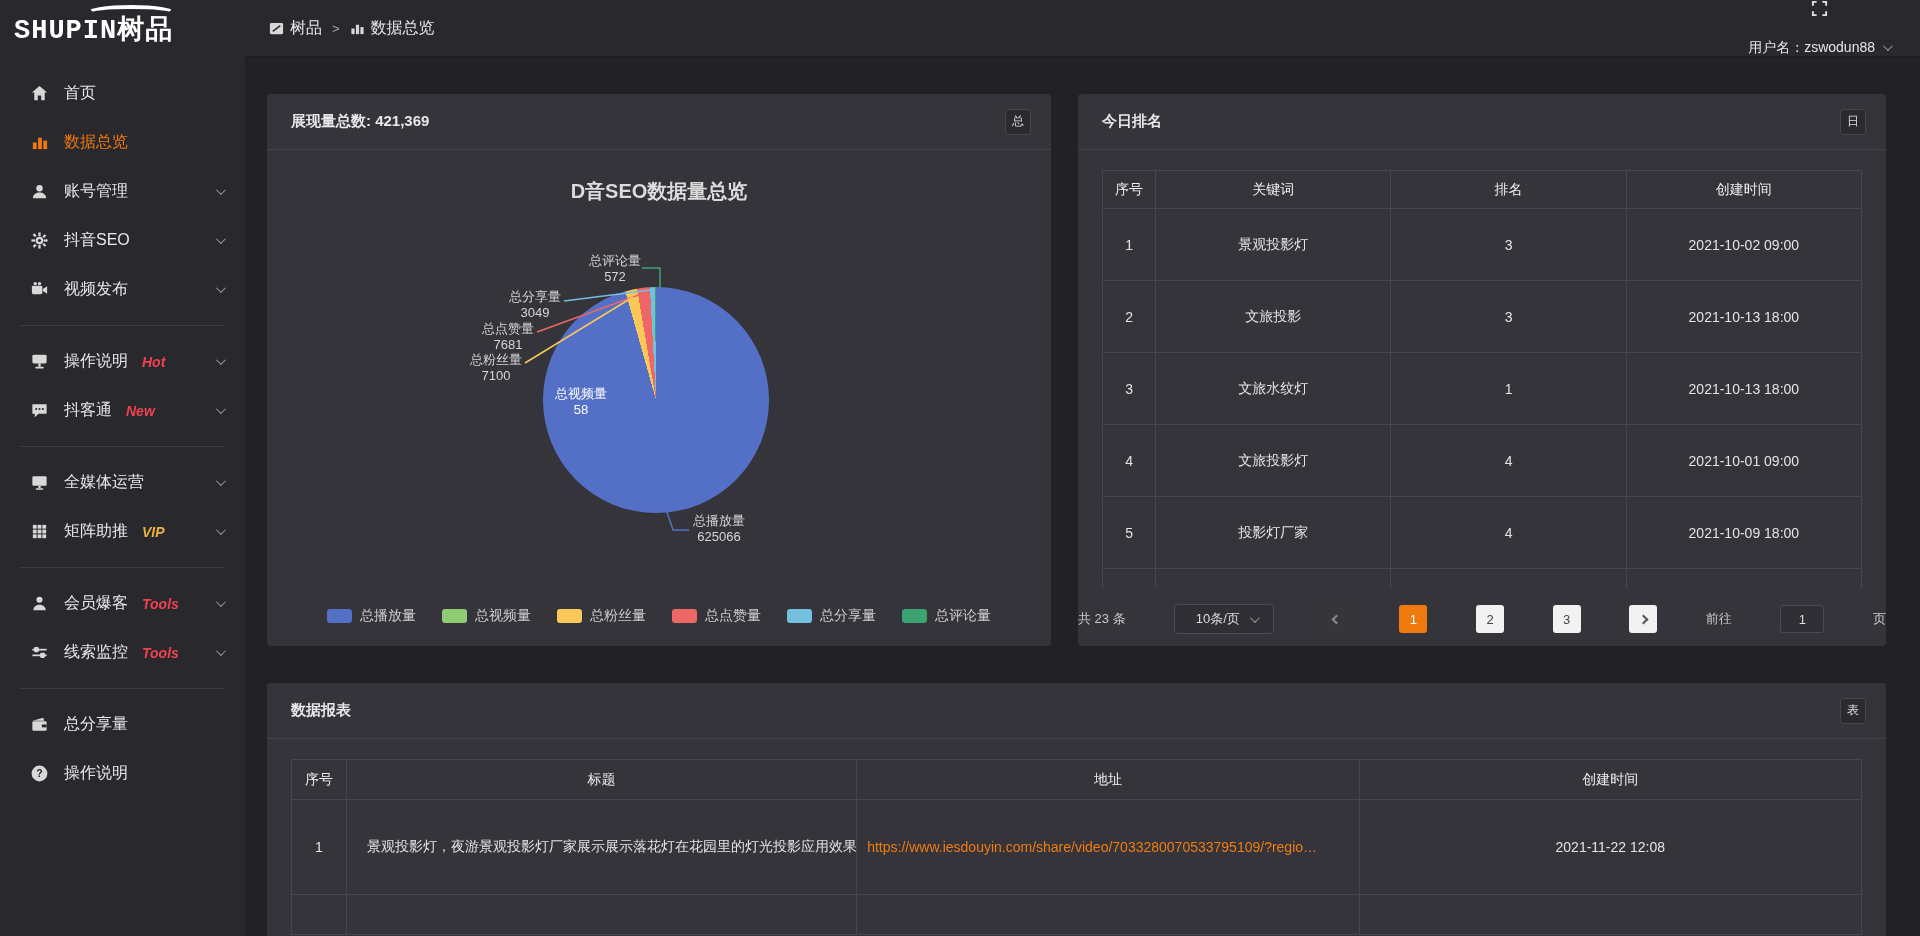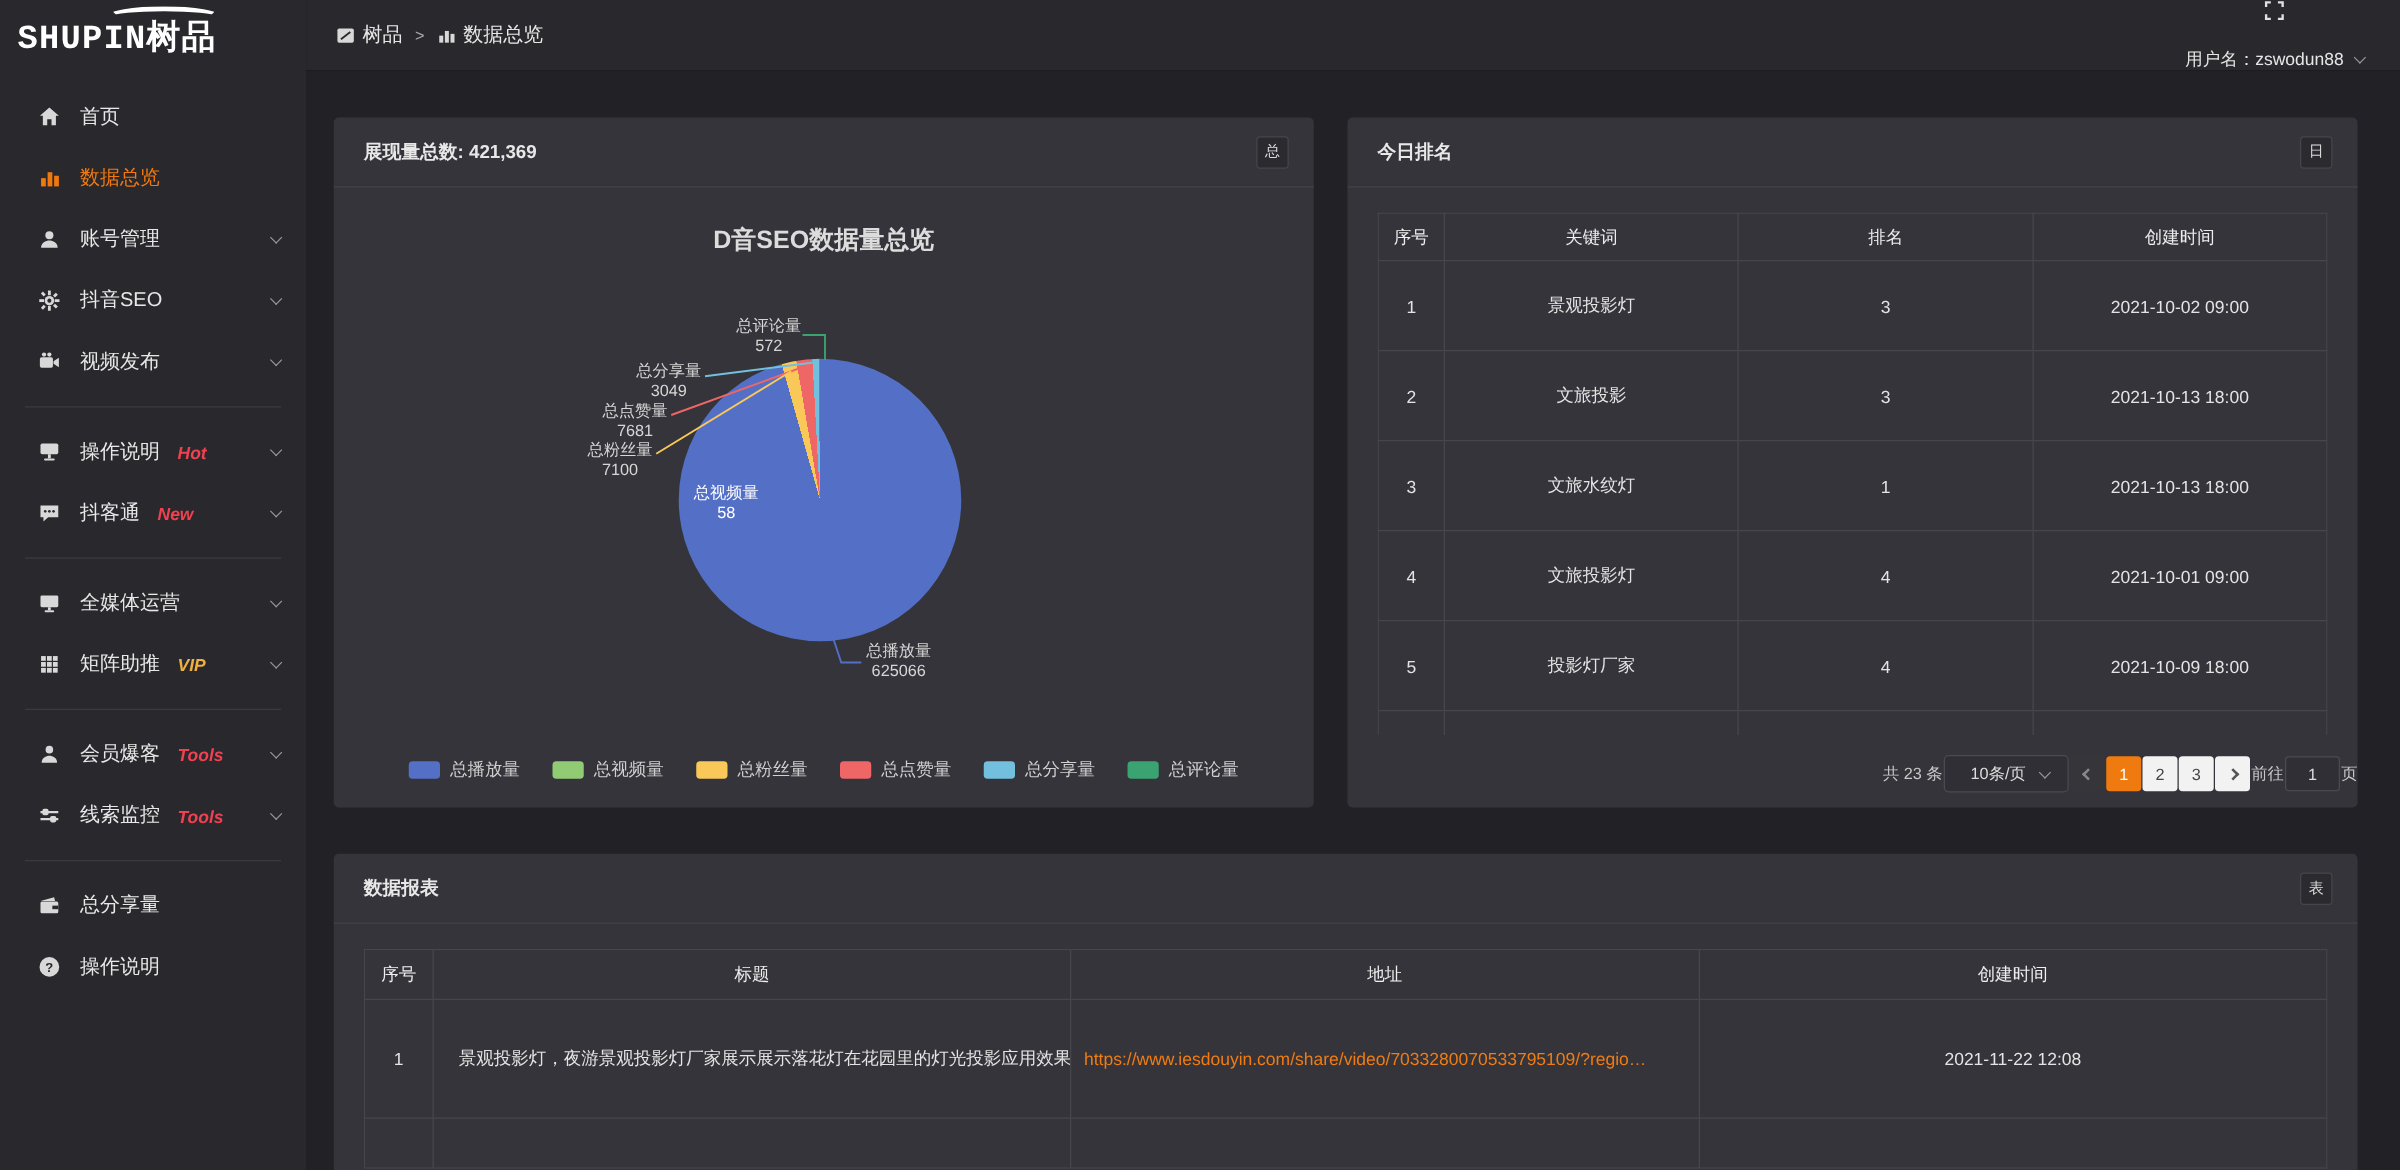--- a/index.html
+++ b/index.html
@@ -75,21 +75,21 @@
   .tbl-wrap { margin:20px 24px 0 24px; overflow:hidden; }
   table { width:100%; border-collapse:collapse; table-layout:fixed; }
   th, td { border:1px solid #46464d; text-align:center; font-weight:normal;
            color:#e4e4e4; font-size:14px; overflow:hidden; white-space:nowrap; }
   th { height:38px; color:#eee; }
   .rank-tbl td { height:72px; }
   .rank-clip { height:418px; overflow:hidden; margin:20px 24px 0 24px; }
   .rank-clip table { }
 
   
-  .pager { display:flex; align-items:center; justify-content:flex-end; gap:1px; margin-top:16px; font-size:13px; color:#c8c8c8; }
+  .pager { display:flex; align-items:center; justify-content:space-between; gap:1px; margin-top:16px; font-size:13px; color:#c8c8c8; }
   .psize { display:flex; align-items:center; gap:10px; background:#2f2f35; border:1px solid #4a4a52;
            border-radius:4px; height:30px; padding:0 10px 0 14px; color:#ddd; cursor:pointer; min-width:100px; justify-content:center;}
   .pg-btn { width:28px; height:28px; border-radius:3px; display:flex; align-items:center; justify-content:center;
             background:#f2f2f2; color:#444; font-size:13px; cursor:pointer; }
   .pg-btn.active { background:#ef7b10; color:#fff; }
   .pg-btn.prev { background:#35353a; }
   .arr { display:inline-block; width:7px; height:7px; }
   .arr-l { border-left:2px solid #888; border-bottom:2px solid #888; transform:rotate(45deg); }
   .arr-r { border-right:2px solid #555; border-top:2px solid #555; transform:rotate(45deg); }
   .goto-input { width:44px; height:28px; background:#2f2f35; border:1px solid #4a4a52; border-radius:3px;

